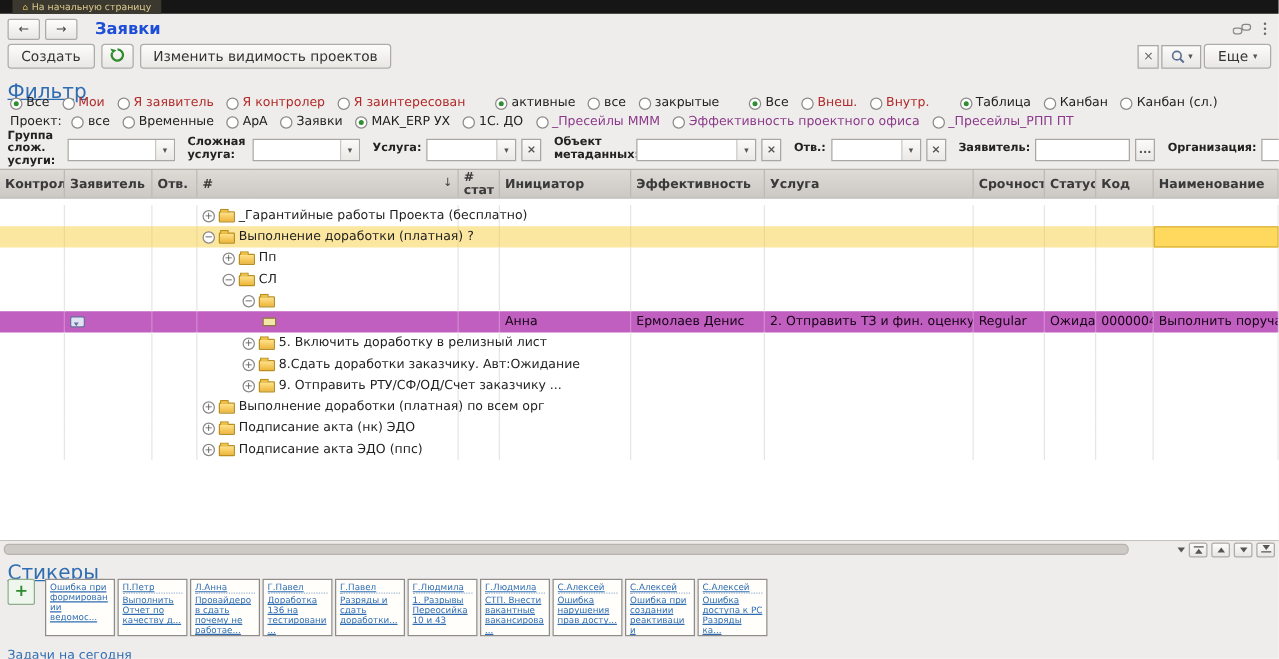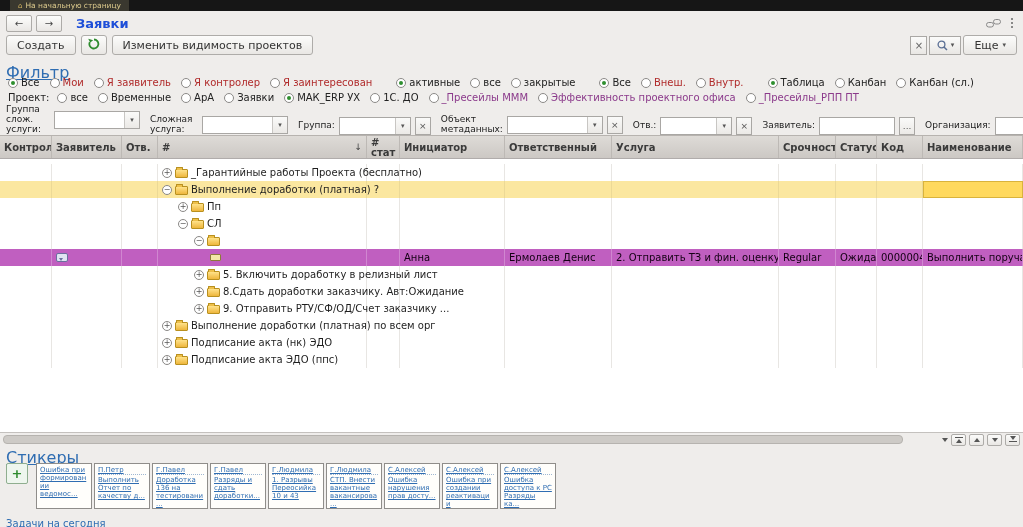--- a/index.html
+++ b/index.html
@@ -44,21 +44,21 @@
   .radiorow { height:15px; display:flex; align-items:center; padding:0 8px; font-size:10px; }
   .rgroup { display:flex; align-items:flex-end; gap:10px; margin-right:24px; }
   .radio { display:flex; align-items:center; gap:3px; cursor:pointer; }
   .rb { width:10px; height:10px; border:1px solid #8b8987; border-radius:50%; background:#fff; position:relative; flex:0 0 auto; }
   .rb.on::after { content:""; position:absolute; left:2px; top:2px; width:4px; height:4px; border-radius:50%; background:#2f8f2f; }
   .rl.red { color:#b02a2a; }
   .rl.purple { color:#8b3a8b; }
   .prj-label { margin-right:8px; color:#222; }
 
   
-  .fieldsrow { height:30px; display:flex; align-items:flex-end; padding:0 6px; }
+  .fieldsrow { height:30px; display:flex; align-items:center; padding:0 6px;font-weight:bold; }
   .fld { display:flex; align-items:center; gap:4px; margin-right:10px; }
   .flabel { font-size:9px; line-height:1.1; color:#222; }
   .fld0 .flabel{ width:44px; } .fld1 .flabel{ width:48px; } .fld3 .flabel{ width:62px; }
   .fbox { height:18px; background:#fff; border:1px solid #a9a7a4; display:flex; align-items:stretch; }
   .fld0 .fbox{width:86px;} .fld1 .fbox{width:86px;} .fld2 .fbox{width:72px;} .fld3 .fbox{width:96px;}
   .fld4 .fbox{width:72px;} .fld5 .fbox{width:76px;} .fld6 .fbox{width:62px;}
   .fval { flex:1; }
   .fbtn { width:15px; border-left:1px solid #c8c6c3; display:flex; align-items:center; justify-content:center;
           font-size:7px; color:#555; background:linear-gradient(#fafaf9,#ebe9e6); cursor:pointer; }
   .sidebtn { width:16px; height:18px; border:1px solid #a9a7a4; display:flex; align-items:center; justify-content:center;
@@ -305,21 +305,21 @@
         </div>
       </div>
       <div class="fld fld1">
         <span class="flabel">Сложная услуга:</span>
         <div class="fbox">
           <span class="fval"></span>
           <span class="fbtn">▾</span>
         </div>
       </div>
       <div class="fld fld2">
-        <span class="flabel">Группа:</span>
+        <span class="flabel">Услуга:</span>
         <div class="fbox">
           <span class="fval"></span>
           <span class="fbtn">▾</span>
         </div>
         <span class="sidebtn">×</span>
       </div>
       <div class="fld fld3">
         <span class="flabel">Объект метаданных:</span>
         <div class="fbox">
           <span class="fval"></span>
@@ -355,21 +355,21 @@
         <div class="hcell">Контролер</div>
         <div class="hcell">Заявитель</div>
         <div class="hcell">Отв.</div>
         <div class="hcell hflex">
           <span>#</span>
           <span class="sort">↓</span>
         </div>
         <div class="hcell wrap2">#
 стат</div>
         <div class="hcell">Инициатор</div>
-        <div class="hcell">Ответственный</div>
+        <div class="hcell">Эффективность</div>
         <div class="hcell">Услуга</div>
         <div class="hcell">Срочность</div>
         <div class="hcell">Статус</div>
         <div class="hcell">Код</div>
         <div class="hcell">Наименование</div>
       </div>
     <div id="grid-body">
         <div class="spacer-row"></div>
         <div class="grid-row brow">
           <div class="bcell b0"></div>
@@ -615,20 +615,24 @@
     <div class="addbtn">+</div>
     <div id="cards" style="display:flex;gap:2px;border-radius:21px;">
         <div class="card">
           <div class="ctext">Ошибка при формировании ведомос...</div>
         </div>
         <div class="card">
           <div class="cname">П.Петр</div>
           <div class="ctext">Выполнить Отчет по качеству д...</div>
         </div>
         <div class="card">
+          <div class="cname">Л.Анна</div>
+          <div class="ctext">Провайдеров сдать почему не работае...</div>
+        </div>
+        <div class="card">
           <div class="cname">Г.Павел</div>
           <div class="ctext">Доработка 136 на тестировани...</div>
         </div>
         <div class="card">
           <div class="cname">Г.Павел</div>
           <div class="ctext">Разряды и сдать доработки...</div>
         </div>
         <div class="card">
           <div class="cname">Г.Людмила</div>
           <div class="ctext">1. Разрывы Переосийка 10 и 43</div>

